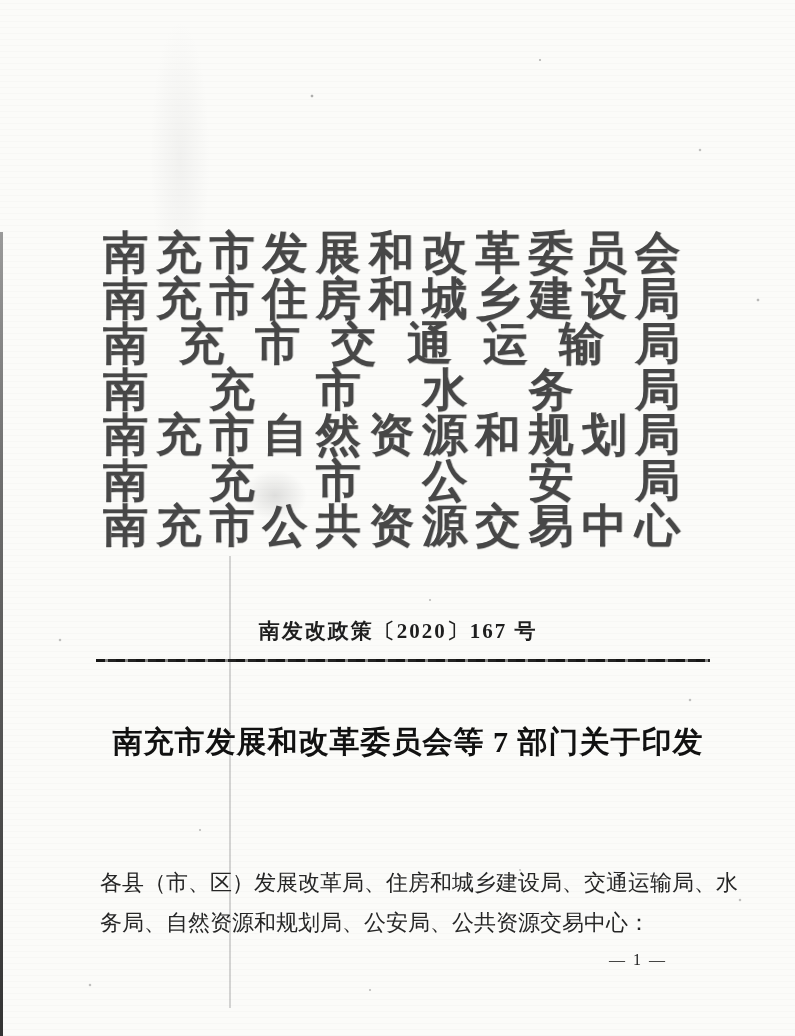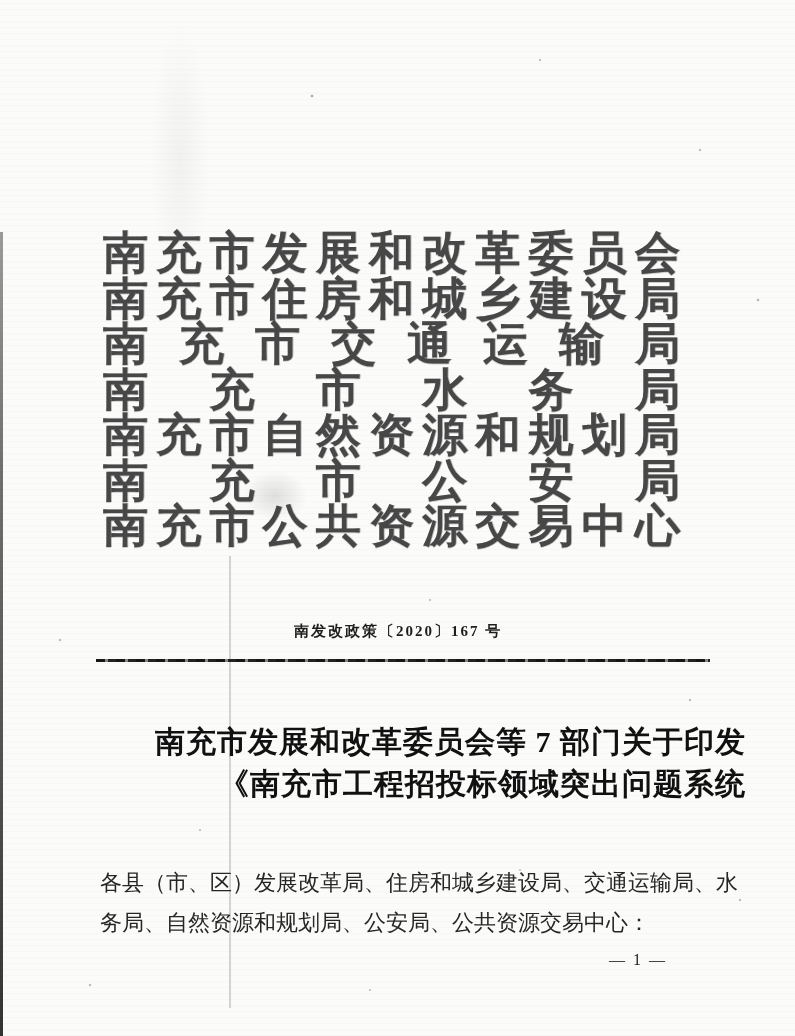--- a/index.html
+++ b/index.html
@@ -58,32 +58,32 @@
     font-size:45px;font-weight:bold;
     color:#474747;
     text-shadow:1px 0 0 rgba(70,70,70,.35), 0 1px 0 rgba(70,70,70,.25);
     white-space:nowrap;
   }
   .agency-row span{display:block;}
   
   .docnum{
     position:absolute;left:95px;top:616px;width:606px;
     text-align:center;
-    font-size:15px;line-height:30px;font-weight:bold;
+    font-size:21px;line-height:30px;font-weight:bold;
     letter-spacing:2px;color:#1e1e1e;
   }
   
   .rule{
     position:absolute;left:96px;top:659px;width:614px;height:2.5px;
     background:repeating-linear-gradient(90deg,#161616 0 9px, rgba(40,40,40,.55) 9px 12px, #222 12px 20px);
   }
   
   .title{
     position:absolute;left:70px;top:721px;width:676px;
-    text-align:right;
+    text-align:center;
     font-size:30px;line-height:42px;font-weight:bold;
     letter-spacing:1px;color:#111;
   }
   
   .body-block{
     position:absolute;left:100px;top:864px;width:612px;
     font-size:22px;color:#262626;
   }
   .body-line{
     display:flex;height:40px;line-height:38px;white-space:nowrap;
@@ -189,21 +189,20 @@
         <span>心</span>
       </div>
   </div>
 
   <div class="docnum">南发改政策〔2020〕167 号</div>
 
   <div class="rule"></div>
 
   <div class="title">
     <div>南充市发展和改革委员会等 7 部门关于印发</div>
-    <div>《南充市工程招投标领域突出问题系统</div>
   </div>
 
   <div class="body-block">
     <div class="body-line justify">
         <span>各</span>
         <span>县</span>
         <span>（</span>
         <span>市</span>
         <span>、</span>
         <span>区</span>

